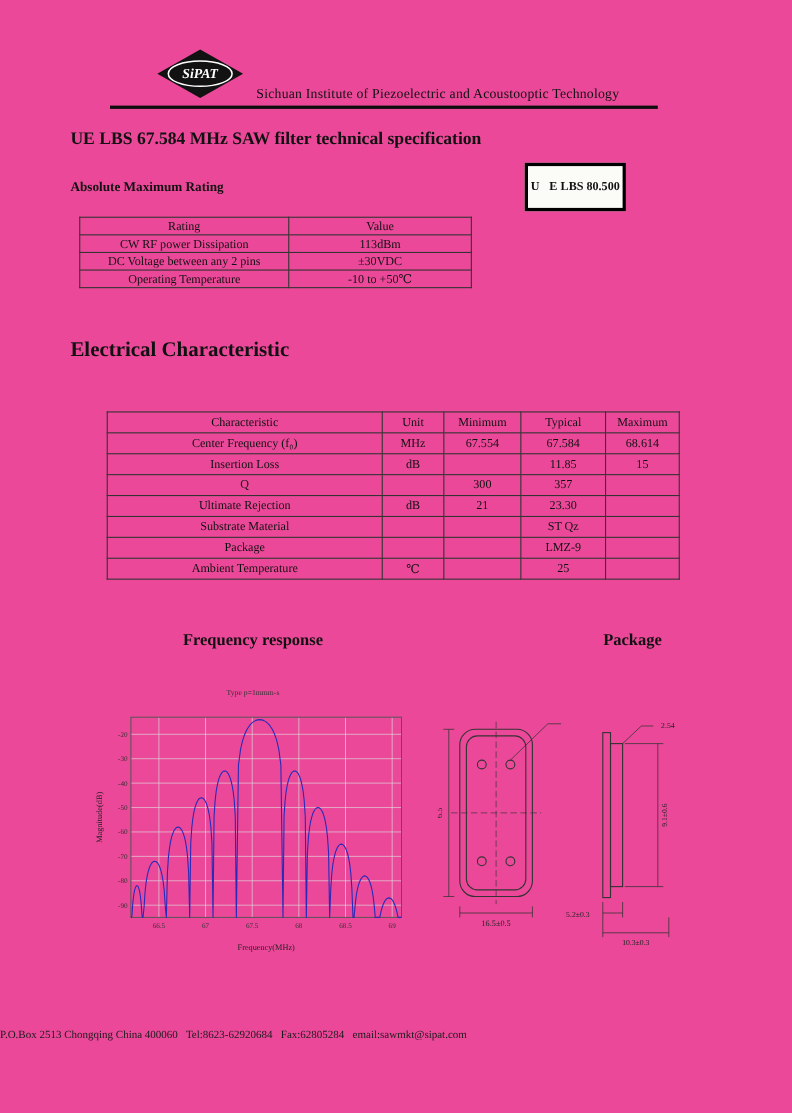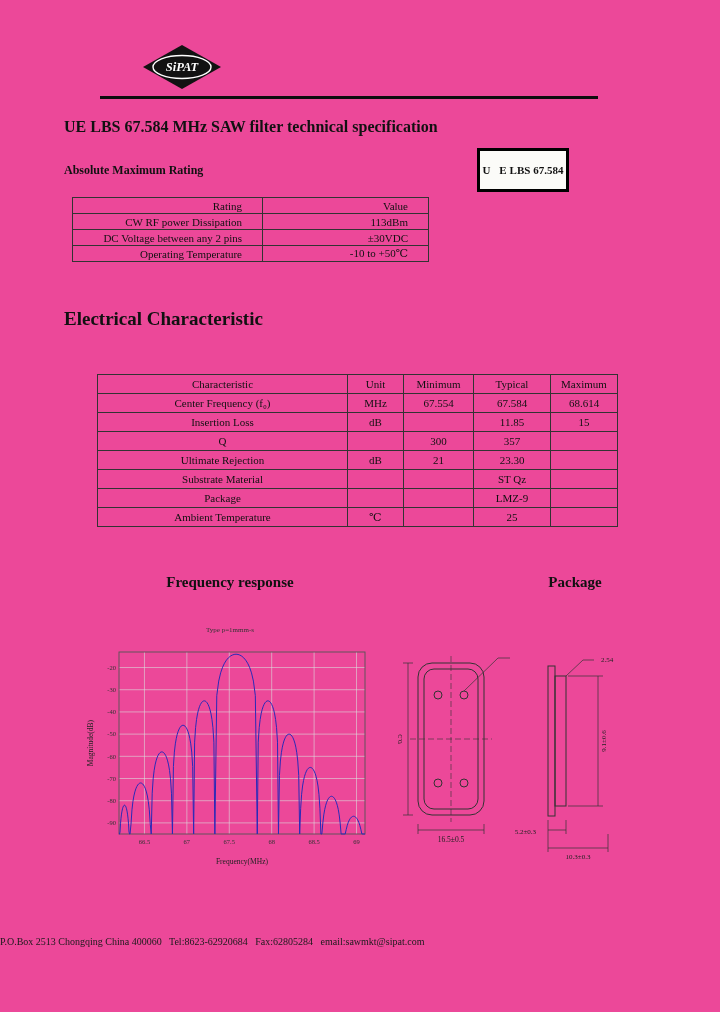--- a/index.html
+++ b/index.html
@@ -17,21 +17,21 @@
 
   .part-box { left:477px; top:148px; width:92px; height:44px; border:3px solid #000;
               display:flex; flex-direction:row; align-items:center; justify-content:center; background:#fbfbf8; }
   .part-box .l1 { font-size:11px; font-weight:bold; letter-spacing:3px; }
   .part-box .l2 { font-size:11px; font-weight:bold; }
 
   table.data-table { border-collapse:collapse; table-layout:fixed; background:transparent; }
   table.data-table th, table.data-table td { border:1px solid #333; font-weight:normal; overflow:hidden; white-space:nowrap; }
 
   .abs-table { left:72px; top:197px; width:356px; font-size:11px; }
-  .abs-table th, .abs-table td { height:16px; padding:0 20px; text-align:right; }
+  .abs-table th, .abs-table td { height:16px; padding:0 20px; text-align:center; }
 
   .elec-heading { left:64px; top:308px; font-size:19px; font-weight:bold; }
   .elec-table { left:97px; top:374px; width:520px; font-size:11px; }
   .elec-table th, .elec-table td { height:19px; padding:0 3px; text-align:center; }
 
   .fig-heading-freq { left:95px; top:574px; width:270px; text-align:center; font-size:15px; font-weight:bold; }
   .fig-heading-pkg  { left:505px; top:574px; width:140px; text-align:center; font-size:15px; font-weight:bold; }
 
   .chart-block { left:85px; top:626px; width:290px; }
   .chart-title { width:290px; text-align:center; font-size:7px; color:#333; height:12px; }
@@ -44,28 +44,29 @@
 </head>
 <body>
 
 <div class="page">
 
   <svg class="abs logo" viewBox="0 0 80 46">
     <polygon points="40,1 79,23 40,45 1,23" fill="#121212"></polygon>
     <ellipse cx="40" cy="23" rx="29" ry="11.5" fill="none" stroke="#ffffff" stroke-width="1.4"></ellipse>
     <text x="40" y="27" text-anchor="middle" font-size="12.5" font-style="italic" font-weight="bold" fill="#ffffff">SiPAT</text>
   </svg>
+  <div class="abs company">Sichuan Institute of Piezoelectric and Acoustooptic Technology</div>
   <div class="abs header-rule"></div>
 
   <div class="abs doc-title">UE LBS 67.584 MHz SAW filter technical specification</div>
   <div class="abs abs-heading">Absolute Maximum Rating</div>
 
   <div class="abs part-box">
     <div class="l1">U E</div>
-    <div class="l2">LBS 67.584</div>
+    <div class="l2">LBS 80.500</div>
   </div>
 
   <table class="abs data-table abs-table">
     <colgroup>
         <col style="width:190px">
         <col style="width:166px">
       </colgroup>
     <thead>
         <tr>
           <th>Rating</th>

